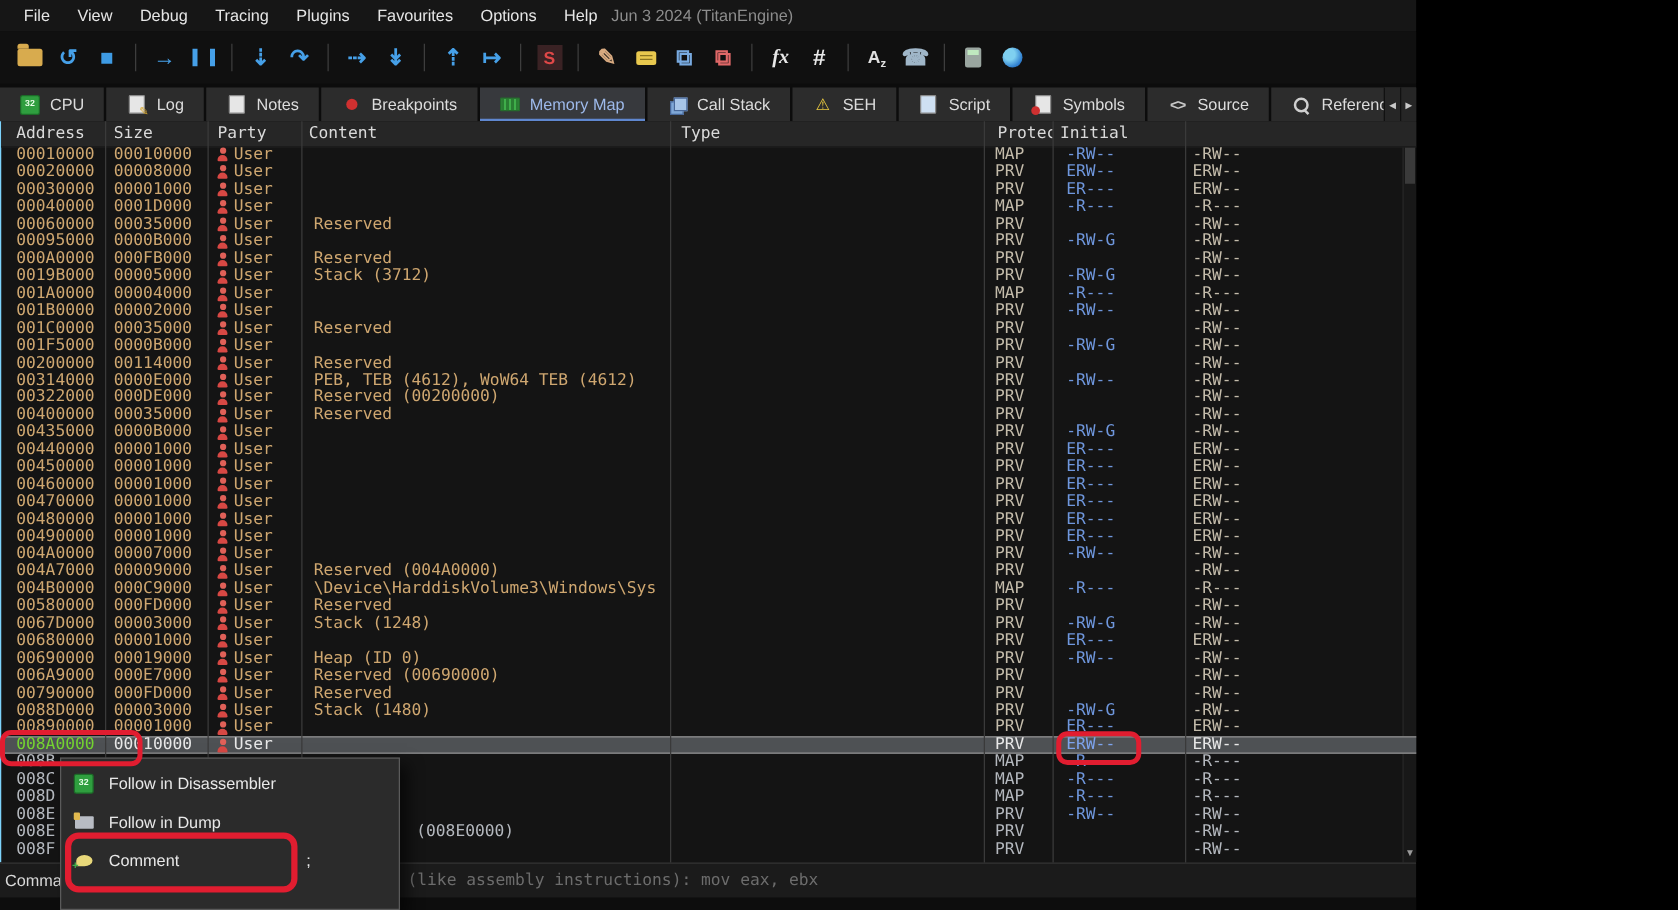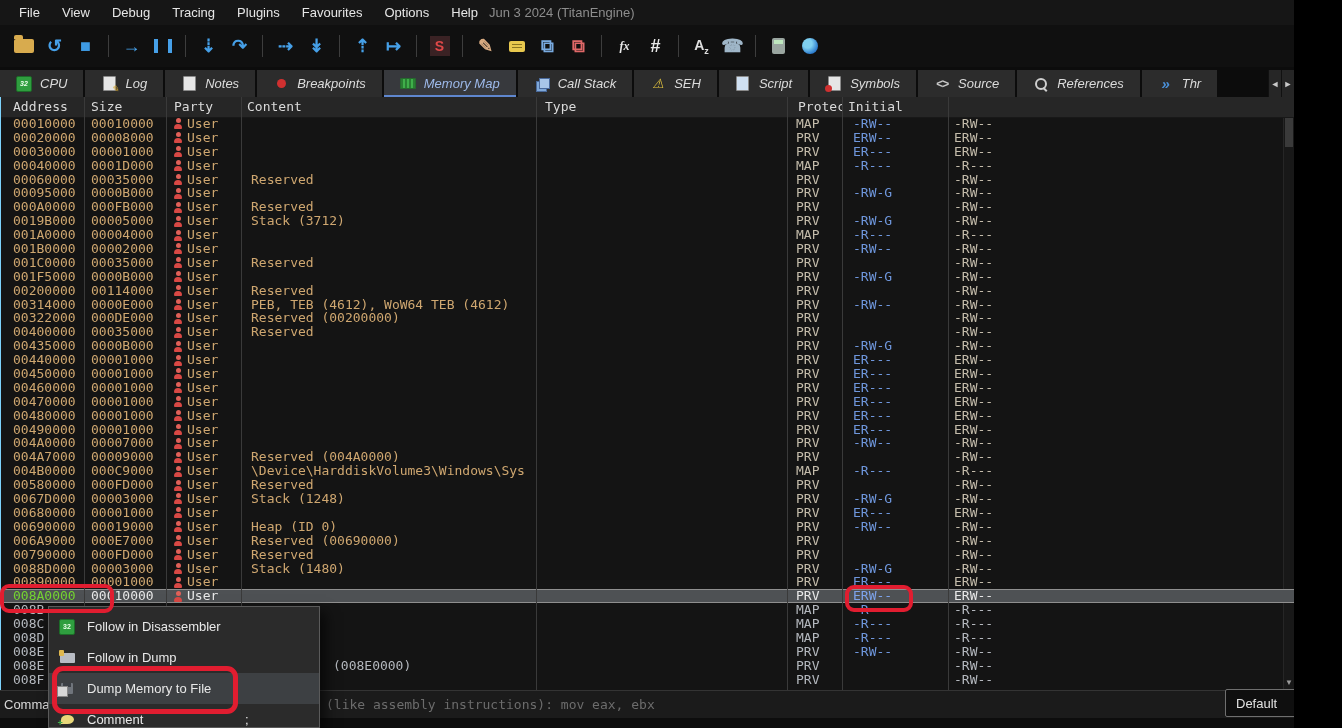--- a/index.html
+++ b/index.html
@@ -1,35 +1,35 @@
 <!DOCTYPE html>
 <html><head>
 <meta charset="utf-8">
 <style>
   html,body{margin:0;padding:0;background:#000;}
-  #app{position:relative;width:1294px;height:728px;background:#0d0d0d;overflow:hidden;
+  #app{position:relative;width:1133px;height:728px;background:#0d0d0d;overflow:hidden;
        font-family:"Liberation Sans",sans-serif;-webkit-font-smoothing:antialiased;}
   
   #menubar{position:absolute;top:0;left:0;right:0;height:25px;background:#161616;display:flex;align-items:center;padding-left:8px;}
   .menu-item{padding:0 11px;font-size:13px;color:#e6e6e6;line-height:25px;}
   .menu-status{margin-left:0;font-size:13px;color:#8d8d8d;}
   
   #toolbar{position:absolute;top:25px;left:0;right:0;height:42px;background:#101010;display:flex;align-items:center;padding-left:8px;}
   .tb-ic{width:27px;height:26px;display:flex;align-items:center;justify-content:center;font-size:18px;font-weight:bold;margin:0 2px;position:relative;}
   .tb-sep{width:1px;height:22px;background:#3d3d3d;margin:0 7px;flex:none;}
   .ic-open-file{width:20px;height:14px;background:#d8ab4e;border-radius:2px;position:relative;}
   .ic-open-file::before{content:"";position:absolute;top:-4px;left:0;width:9px;height:4px;background:#d8ab4e;border-radius:2px 2px 0 0;}
   .ic-pause{width:10px;height:14px;border-left:4px solid #46a0e8;border-right:4px solid #46a0e8;}
   .ic-s-tile{width:20px;height:20px;background:#3a2224;display:flex;align-items:center;justify-content:center;color:#e04848;font-size:14px;font-weight:bold;}
   .ic-note{width:16px;height:11px;background:#e8c84e;border-radius:2px;position:relative;}
   .ic-note::before{content:"";position:absolute;left:3px;top:3px;width:10px;height:1px;background:#8a7420;box-shadow:0 3px 0 #8a7420;}
   .ic-globe{width:16px;height:16px;border-radius:50%;background:radial-gradient(circle at 35% 35%, #7fd0f0 0 30%, #2f7fd0 70%, #1b5fa8 100%);}
   .ic-calc{width:13px;height:16px;background:#9aa6a0;border-radius:2px;position:relative;}
   .ic-calc::before{content:"";position:absolute;top:2px;left:2px;right:2px;height:4px;background:#bfe8bf;}
-  .fx{font-style:italic;font-family:"Liberation Serif",serif;font-size:12px;}
+  .fx{font-style:italic;font-family:"Liberation Serif",serif;font-size:16px;}
   .az-sub{font-size:9px;vertical-align:sub;}
   
   #tabbar{position:absolute;top:67px;left:0;right:0;height:30px;background:#0c0c0c;display:flex;align-items:flex-end;}
   .tab{height:27px;background:#2c2c2c;margin-right:2px;display:flex;align-items:center;padding:0 16px;gap:8px;font-size:13px;color:#dcdcdc;flex:none;}
   .tab.selected{background:#37393d;color:#9db9ea;box-shadow:inset 0 -2px 0 #5f87cf;}
   .tabscroll{position:absolute;right:0;bottom:0;height:27px;display:flex;}
   .tsbtn{width:12px;height:27px;background:#262626;color:#c9c9c9;font-size:9px;display:flex;align-items:center;justify-content:center;border-left:1px solid #111;}
   
   .tic{display:inline-flex;align-items:center;justify-content:center;width:16px;height:16px;flex:none;}
   .tic-chip{width:14px;height:14px;background:#2f9e3f;border:1px solid #1c6b28;border-radius:2px;color:#eaffea;font-size:7px;font-weight:bold;display:flex;align-items:center;justify-content:center;}
@@ -170,21 +170,21 @@
       <span class="tb-sep"></span>
       <span class="tb-ic">
         <span class="ic-calc"></span>
       </span>
       <span class="tb-ic">
         <span class="ic-globe"></span>
       </span>
     </div>
 
   <div id="tabbar">
-    <span id="tabs-holder" style="display:flex;align-items:center;font-style:italic;">
+    <span id="tabs-holder" style="display:flex;align-items:center;">
         <div class="tab">
           <span class="tic">
             <span class="tic-chip">32</span>
           </span>
           <span>CPU</span>
         </div>
         <div class="tab">
           <span class="tic">
             <span class="tic-doc pencil"></span>
           </span>
@@ -332,26 +332,20 @@
           <span class="tic-chip">32</span>
         </span>
         <span class="lbl">Follow in Disassembler</span>
       </div>
       <div class="mi">
         <span class="mic">
           <span class="mic-dump"></span>
         </span>
         <span class="lbl">Follow in Dump</span>
       </div>
-      <div class="mi hl">
-        <span class="mic">
-          <span class="mic-floppy"></span>
-        </span>
-        <span class="lbl">Dump Memory to File</span>
-      </div>
       <div class="mi">
         <span class="mic">
           <span class="mic-comment"></span>
         </span>
         <span class="lbl">Comment</span>
         <span class="sc">;</span>
       </div>
     </div>
 
   <div class="redbox" id="rb-addr"></div>

